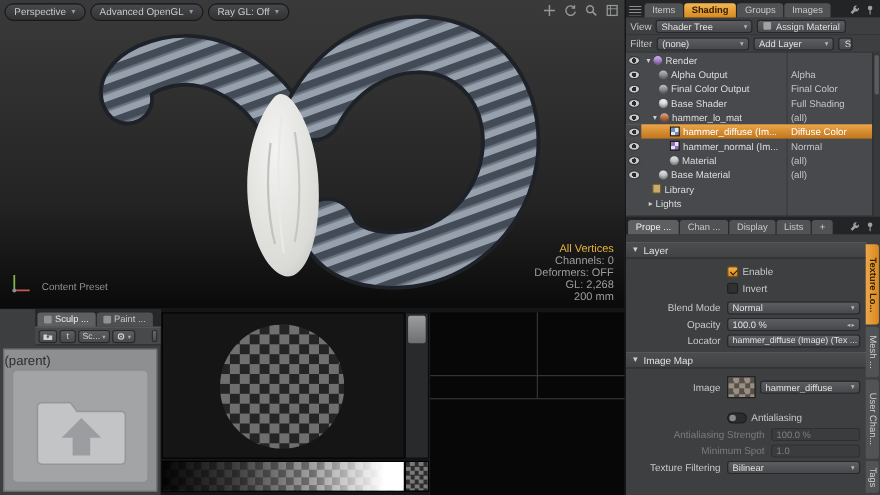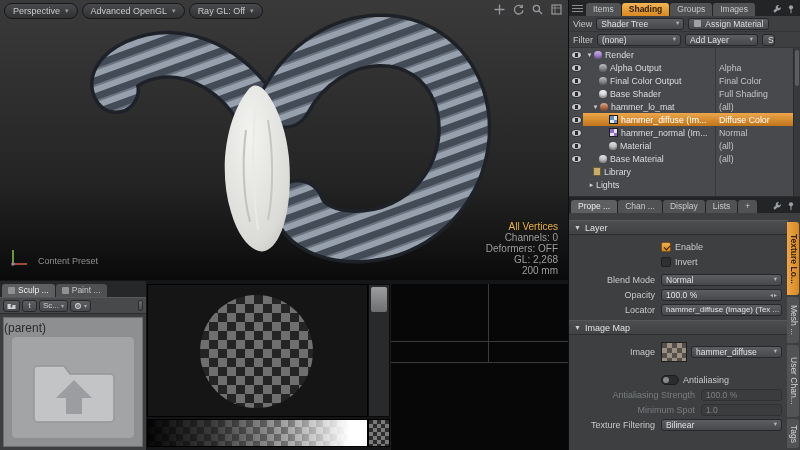--- a/index.html
+++ b/index.html
@@ -12,21 +12,21 @@
   .vp-btn { display:flex; align-items:center; gap:5px; background:linear-gradient(#47494c,#303234); border:1px solid #17181a; border-radius:9px; color:#c9c9c9; font-size:9px; padding:2px 8px; }
   .vp-btn .arr { font-size:7px; color:#9a9a9a; }
   #vp-icons { position:absolute; right:6px; top:4px; display:flex; gap:8px; z-index:5; }
   #vp-icons svg { display:block; }
   #vp-stats { position:absolute; right:10px; top:221px; text-align:right; font-size:10px; line-height:11px; color:#9d9d9d; z-index:5; }
   #vp-stats .hl { color:#e6b33c; }
   #vp-preset { position:absolute; left:38px; top:256px; font-size:9px; color:#8f8f8f; z-index:5; }
   #vp-axis { position:absolute; left:8px; top:246px; z-index:5; }
 
   
-  #sculpt-panel { position:absolute; left:0; top:281px; width:146px; height:169px; background:#3c3e40; }
+  #sculpt-panel { position:absolute; left:0; top:281px; width:146px; height:169px; background:#3c3e40;padding-left:32px; }
   .sp-tabs { display:flex; height:16px; background:#262729; align-items:flex-end; gap:1px; padding:2px 2px 0; }
   .sp-tab { display:flex; gap:3px; align-items:center; background:#4e5052; color:#c6c6c6; font-size:8.5px; padding:1px 6px 2px; border-radius:3px 3px 0 0; }
   .sp-tab.on { background:#5d5f61; color:#ececec; }
   .ticon { width:7px; height:7px; background:#8f9193; border-radius:1px; }
   .sp-toolbar { height:17px; background:#47494b; border-top:1px solid #57595b; border-bottom:1px solid #2b2c2e; display:flex; align-items:center; gap:2px; padding:0 3px; }
   .sp-tool { display:flex; align-items:center; justify-content:center; gap:2px; background:linear-gradient(#5c5e61,#47494c); border:1px solid #27282a; border-radius:3px; height:12px; min-width:15px; color:#d0d0d0; font-size:8px; padding:0 3px; }
   .sp-tool .arr { font-size:6px; color:#aaa; }
   .sp-pin { margin-left:auto; width:5px; height:11px; background:linear-gradient(#6a6c6e,#47494b); border:1px solid #2a2b2d; border-radius:2px; }
   .sp-browser { position:absolute; left:3px; top:36px; right:3px; bottom:3px; background:#8e8f91; border:1px solid #6b6c6e; }
   .parent-label { text-align:left; font-size:12px; color:#2c2c2c; padding-top:3px; }
@@ -52,21 +52,21 @@
 
   
   #rpanel { position:absolute; left:568px; top:0; width:232px; height:450px; background:#3d3f41; border-left:1px solid #0d0e0f; }
   .rtabs { height:16px; background:#232425; display:flex; align-items:flex-end; gap:1px; padding:2px 2px 0; }
   .rtab { font-size:8.5px; color:#c8c8c8; background:#505254; border-radius:3px 3px 0 0; padding:1px 7px 2px; white-space:nowrap; }
   .rtab.on { background:linear-gradient(#f3b654,#d8891f); color:#2e1d02; font-weight:bold;margin-top:34px; }
   .rtab-lead { width:11px; height:9px; margin:0 2px 2px 1px; background:repeating-linear-gradient(#8b8d8f 0 1px, transparent 1px 3px); }
   .rtab-icons { margin-left:auto; display:flex; gap:4px; align-items:center; padding:0 2px 2px 0; }
   .rrow { height:16px; display:flex; align-items:center; gap:4px; padding:0 4px; background:#3d3f41; border-bottom:1px solid #333537; font-size:9px; color:#c6c6c6; }
   .rlabel { flex:none; }
-  .dd { display:flex; gap:4px; background:linear-gradient(#5c5e62,#46484c); border:1px solid #26272a; border-radius:3px; height:12px; color:#e2e2e2; font-size:8.5px; padding:0 4px; white-space:nowrap; overflow:hidden; }
+  .dd { display:flex; align-items:center; gap:4px; background:linear-gradient(#5c5e62,#46484c); border:1px solid #26272a; border-radius:3px; height:12px; color:#e2e2e2; font-size:8.5px; padding:0 4px; white-space:nowrap; overflow:hidden; }
   .dd .arr { margin-left:auto; font-size:6.5px; color:#b5b5b5; }
   .btn { display:flex; align-items:center; gap:4px; background:linear-gradient(#5c5e62,#46484c); border:1px solid #26272a; border-radius:3px; height:12px; color:#dedede; font-size:8.5px; padding:0 5px; white-space:nowrap; }
   .mini-ic { width:7px; height:7px; background:#9fa1a3; border-radius:1px; }
   .sq-btn { width:13px; }
 
   .colhead { position:relative; height:12px; background:linear-gradient(#4b4d4f,#3e4042); border-top:1px solid #515355; border-bottom:1px solid #28292b; font-size:8.5px; color:#cfcfcf; }
   .colhead .cname { position:absolute; left:34px; top:0; }
   .colhead .ceffect { position:absolute; left:150px; top:0; }
   .colhead::after { content:""; position:absolute; left:146px; top:0; bottom:0; width:1px; background:#28292b; }
 

